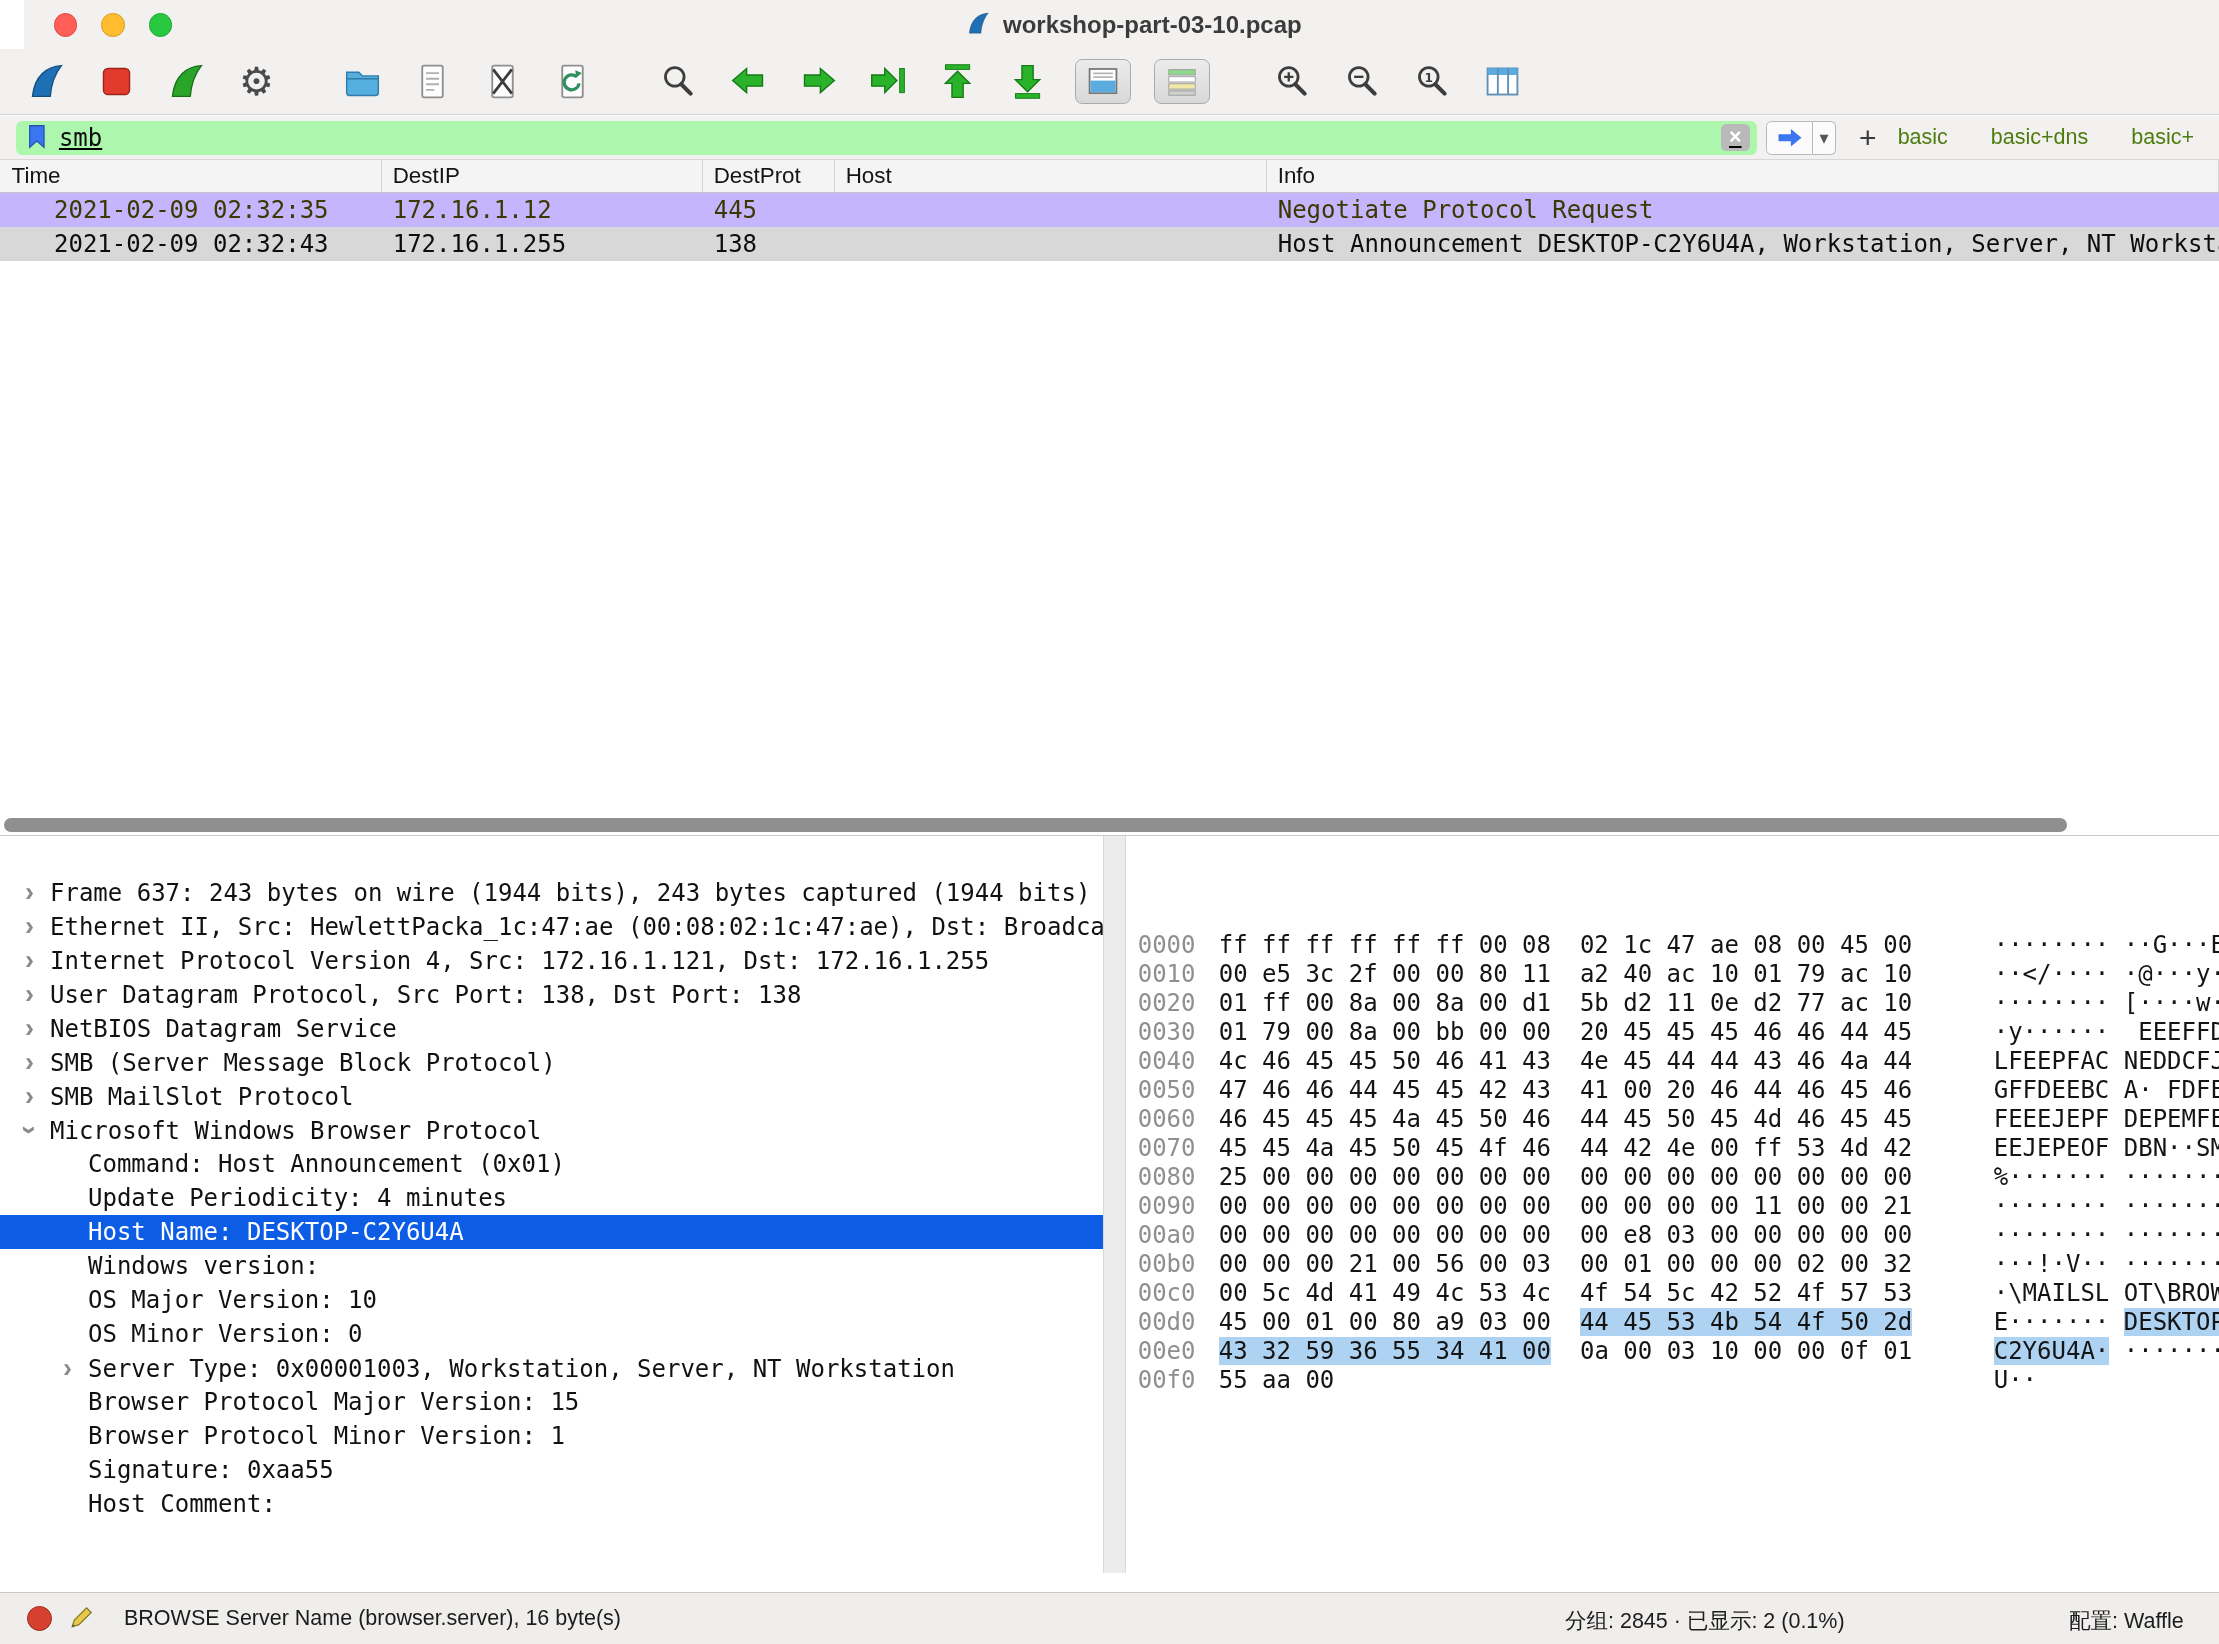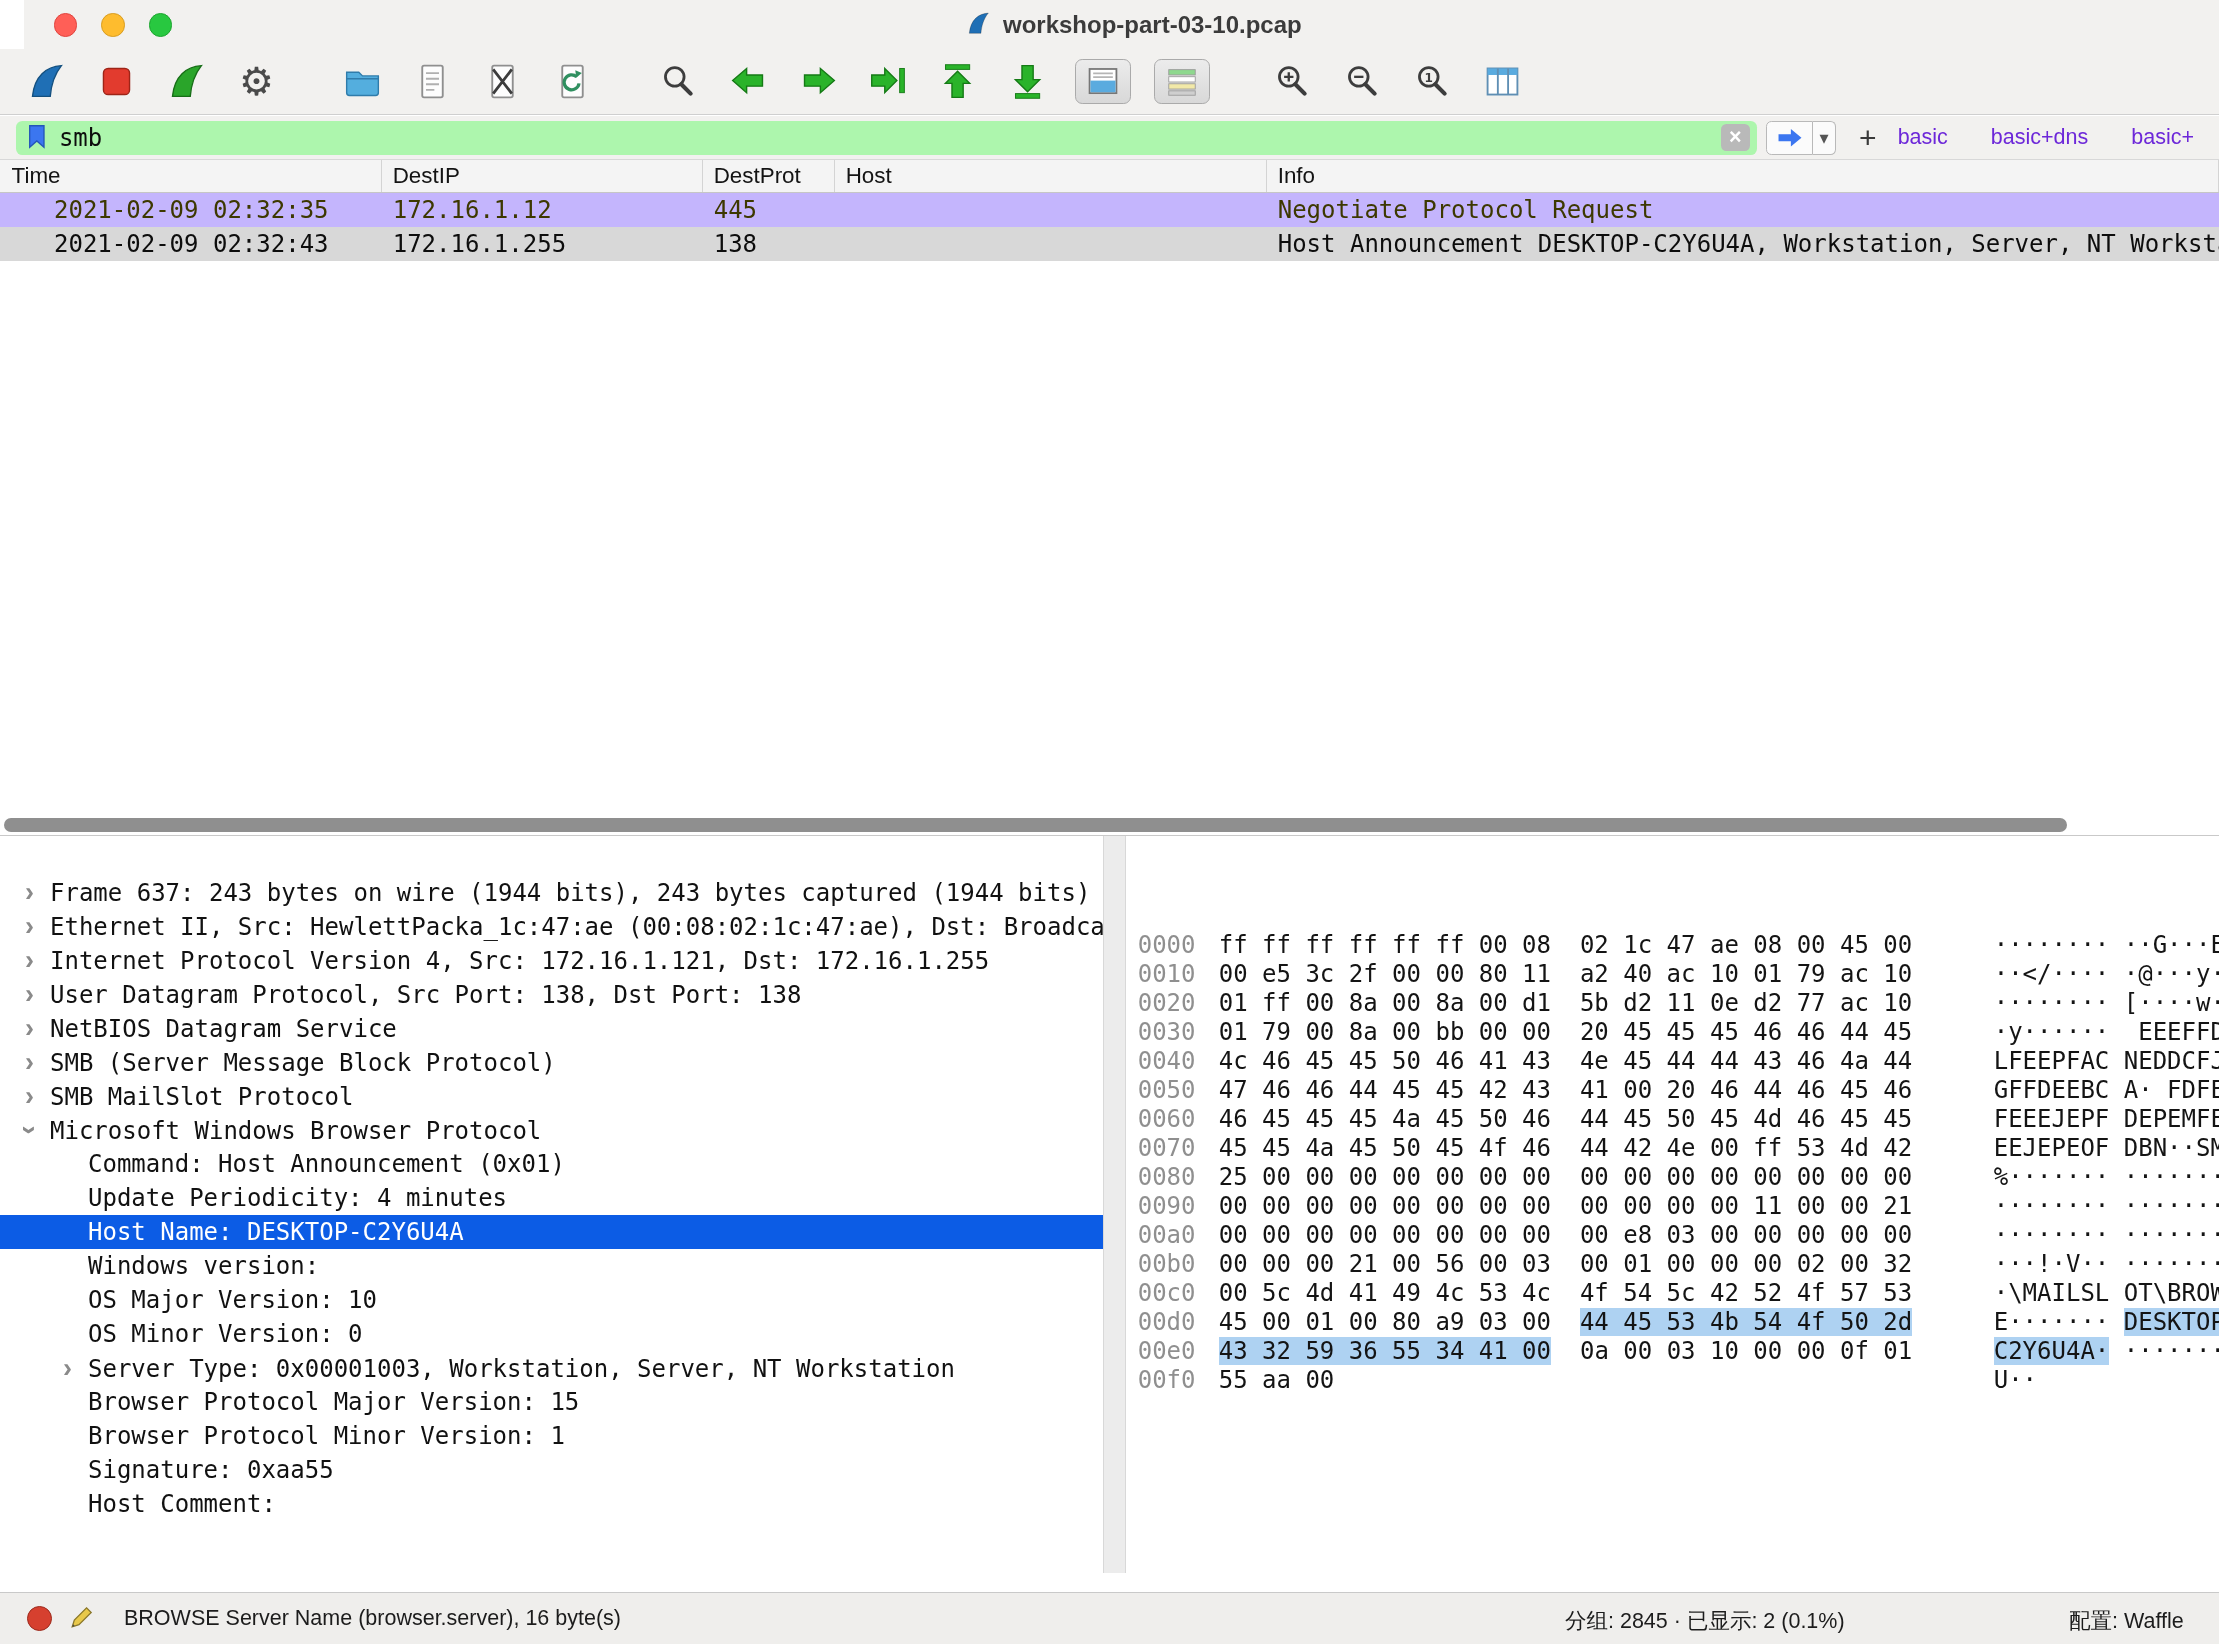--- a/index.html
+++ b/index.html
@@ -18,31 +18,31 @@
   .toolbar{position:absolute;left:0;top:49px;width:100%;height:66px;background:var(--chrome_bg);
            border-bottom:0.9px solid #cfcfcf;display:flex;align-items:center;padding-left:23px;box-sizing:border-box;gap:23px;}
   .tbtn{width:47px;height:47px;display:flex;align-items:center;justify-content:center;background:none;border:none;padding:0;}
   .tbtn.gap{margin-left:36px;}
   .tbtn.toggle{width:56px;height:45px;border:0.9px solid #aaaaaa;border-radius:7.2px;background:linear-gradient(#ececec,#d8d8d8);}
   .gear-glyph{font-size:39px;color:#4a4a4a;line-height:1;}
   
   .filterbar{position:absolute;left:0;top:116px;width:100%;height:43px;background:var(--chrome_bg);
              display:flex;align-items:center;padding:0 16px;box-sizing:border-box;}
   .finput{width:1741px;height:34px;background:var(--filter_green);border-radius:6.3px;display:flex;align-items:center;
-          padding:0 7.2px 0 10.7px;box-sizing:border-box;gap:12.5px;}
+          padding:0 7.2px 0 10.7px;box-sizing:border-box;gap:12.5px;text-decoration:underline;}
   .ftext{font-family:"DejaVu Sans Mono",monospace;font-size:24px;color:#0d0d0d;flex:1;}
   .fclear{width:29px;height:27px;background:#b9b9b9;border-radius:5.4px;color:#ffffff;font-size:21.5px;font-weight:bold;
           display:flex;align-items:center;justify-content:center;}
   .fapply{margin-left:9px;width:47px;height:34px;background:#fbfbfb;border:0.9px solid #b9b9b9;border-radius:5.4px 0 0 5.4px;
           display:flex;align-items:center;justify-content:center;padding:0;}
   .fdrop{width:23px;height:34px;background:#fbfbfb;border:0.9px solid #b9b9b9;border-left:none;border-radius:0 5.4px 5.4px 0;
          display:flex;align-items:center;justify-content:center;font-size:18px;color:#555;box-sizing:border-box;}
   .fplus{margin-left:23px;font-size:30px;color:#3a3a3a;}
   .presets{margin-left:auto;display:flex;gap:43px;padding-right:9px;}
-  .preset{font-size:21.5px;color:#6d28d9;}
+  .preset{font-size:21.5px;color:#4d7c0f;}
   
   .pgrid{display:grid;grid-template-columns:382px 321px 132px 432px 1fr;}
   .pheader{position:absolute;left:0;top:159px;width:100%;height:34px;background:#f4f4f4;
            border-top:0.9px solid #d8d8d8;border-bottom:0.9px solid #c6c6c6;box-sizing:border-box;}
   .hcell{font-size:22.4px;color:#141414;line-height:32px;padding-left:10.7px;border-right:0.9px solid #d4d4d4;
          overflow:hidden;white-space:nowrap;}
   .hcell.c0{padding-left:11.6px;}
   .plist{position:absolute;left:0;top:193px;width:100%;height:642px;background:#ffffff;overflow:hidden;}
   .prow{height:34px;font-family:"DejaVu Sans Mono",monospace;font-size:24px;line-height:34px;}
   .pcellv{overflow:hidden;white-space:nowrap;padding-left:10.7px;}

